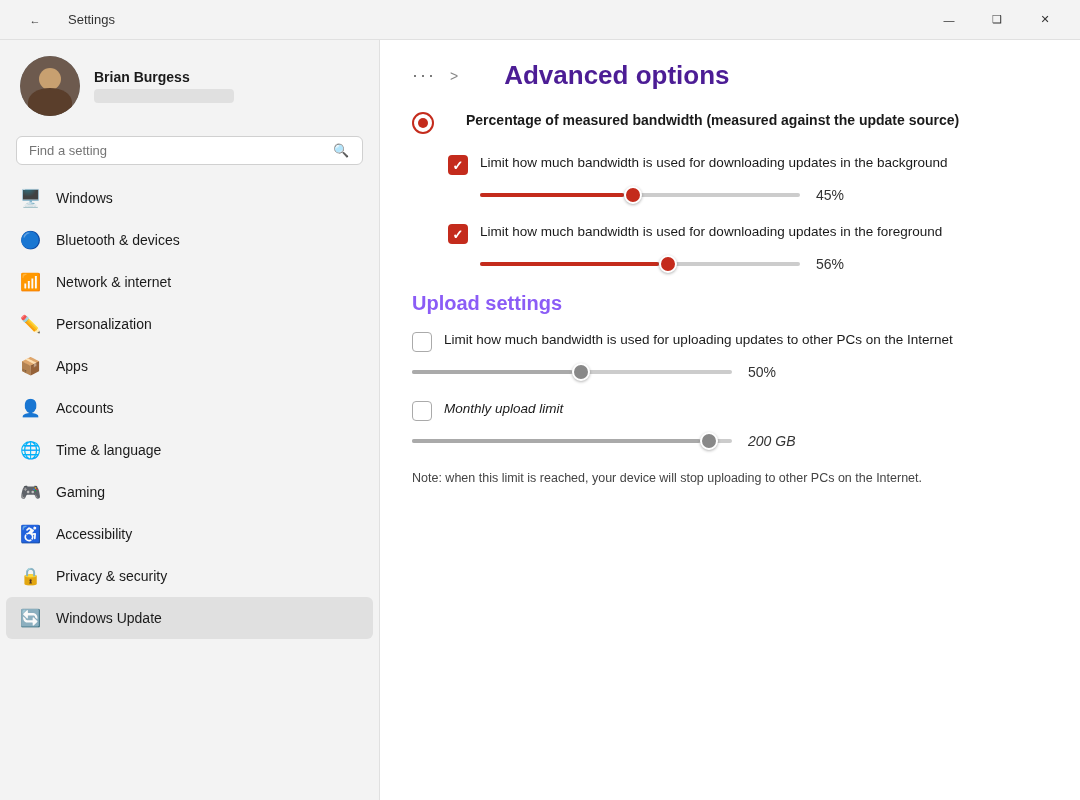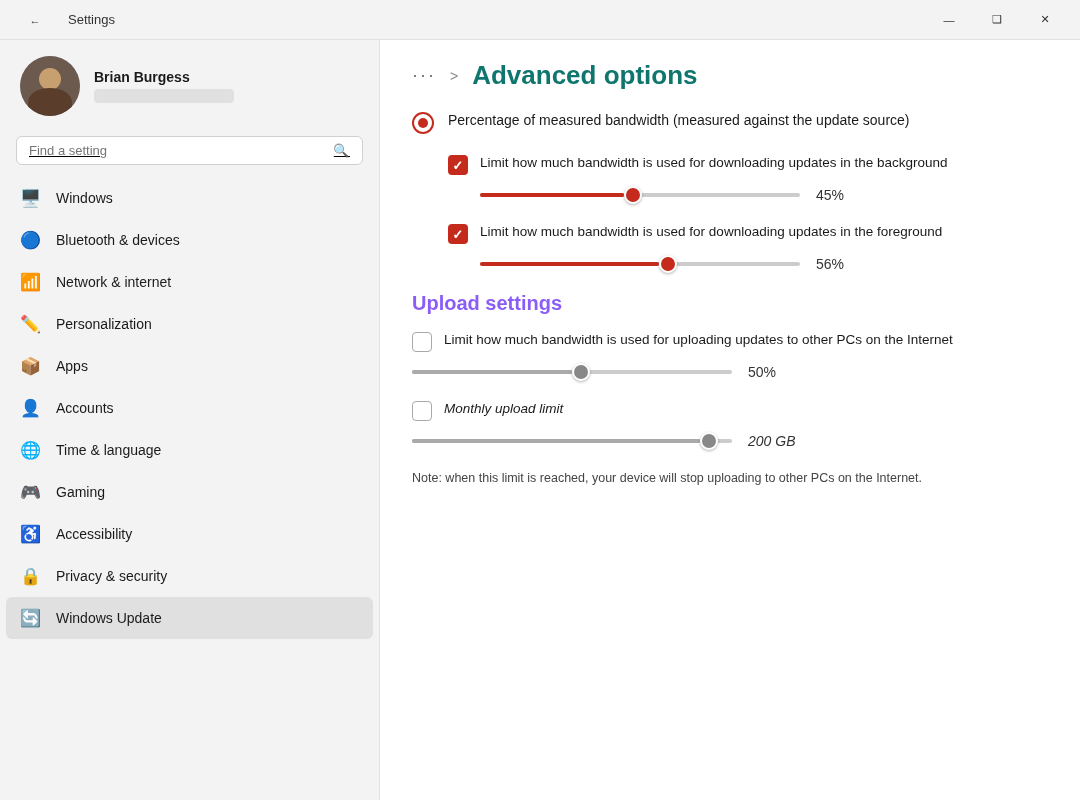--- a/index.html
+++ b/index.html
@@ -126,21 +126,20 @@
 
     .search-box {
       margin: 8px 16px 12px 16px;
       display: flex;
       align-items: center;
       background: white;
       border: 1px solid #d0d0d0;
       border-radius: 6px;
       padding: 6px 12px;
       gap: 20px;
-      text-decoration: underline;
     }
     .search-input {
       border: none;
       outline: none;
       background: transparent;
       font-size: 13px;
       color: #555;
       flex: 1;
     }
     .search-icon { color: #888; font-size: 13px; }
@@ -176,30 +175,31 @@
     }
 
     .content-header {
       display: flex;
       align-items: center;
       gap: 10px;
       padding: 20px 32px 10px 32px;
     }
     .breadcrumb-dots { font-size: 18px; color: #666; letter-spacing: 2px; }
     .breadcrumb-arrow { font-size: 14px; color: #888; margin: 0 4px; }
-    .page-title { font-size: 26px; font-weight: 700; color: #0f766e; }
+    .page-title { font-size: 26px; font-weight: 700; color: #4c1d95; margin-left: 32px; }
 
     .content-body { padding: 10px 32px 20px 32px; }
 
     
     .radio-option {
       display: flex;
       align-items: flex-start;
-      gap: 14px;
+      gap: 32px;
       margin-bottom: 20px;
+      font-weight: bold;
     }
     .radio-circle {
       width: 22px;
       height: 22px;
       border-radius: 50%;
       border: 2px solid #c42b1c;
       display: flex;
       align-items: center;
       justify-content: center;
       flex-shrink: 0;

